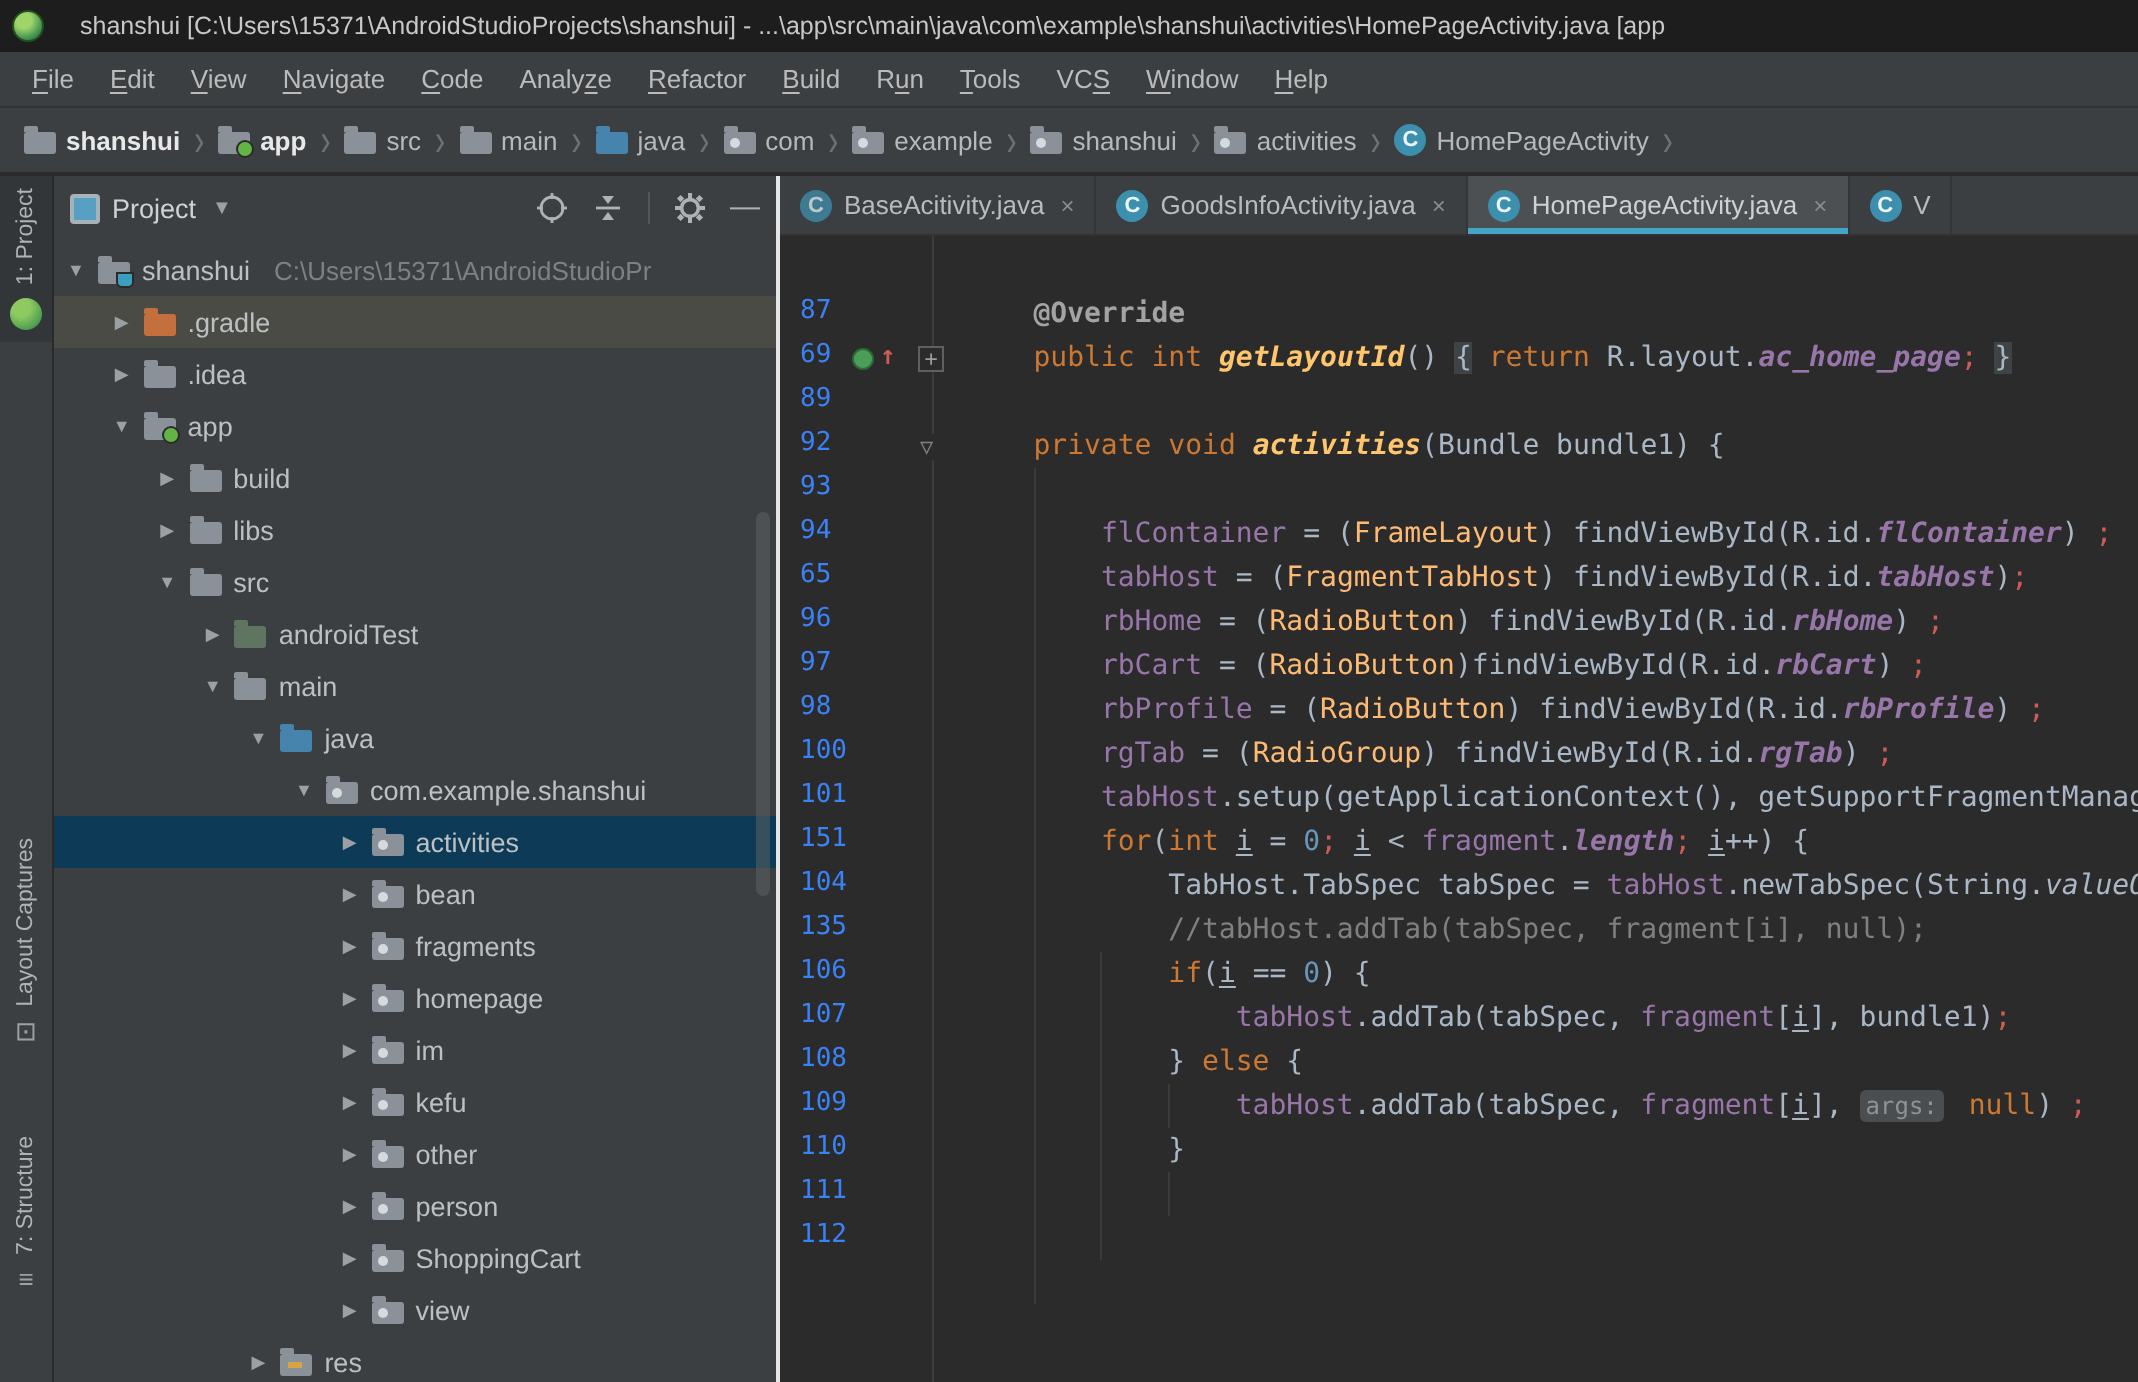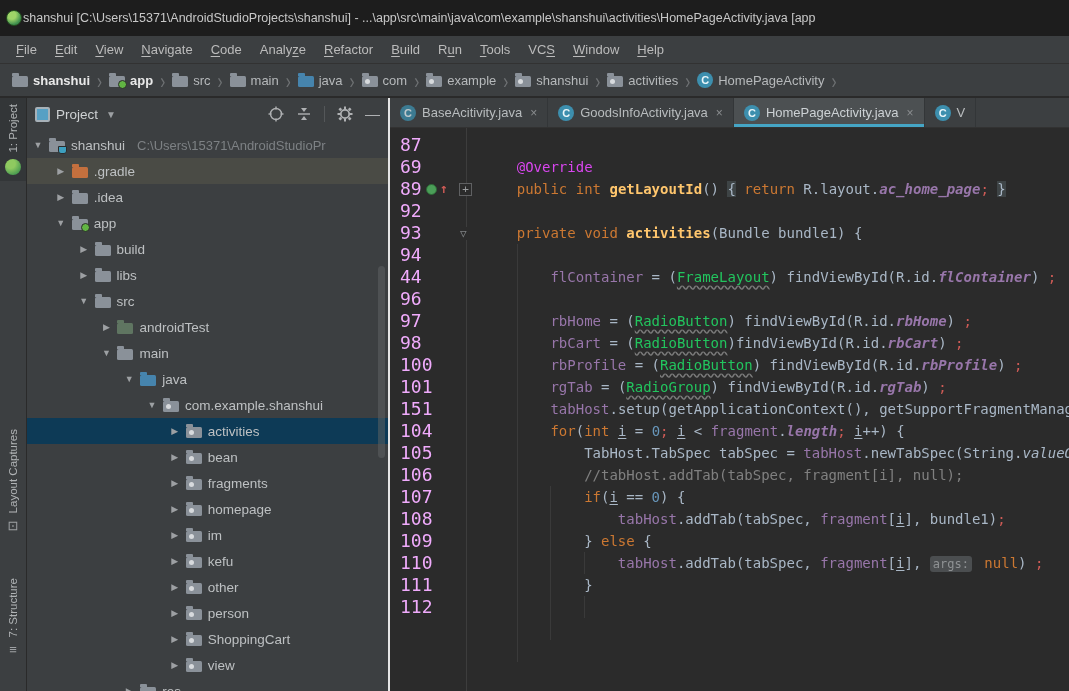--- a/index.html
+++ b/index.html
@@ -1,20 +1,20 @@
 <!DOCTYPE html>
 <html><head>
 <meta charset="utf-8">
 <style>
   * { margin:0; padding:0; box-sizing:border-box; }
   html,body { width:1069px; height:691px; overflow:hidden; background:#2b2b2b;
     font-family:"Liberation Sans", sans-serif; -webkit-font-smoothing:antialiased; }
 
   
-  .titlebar { height:36px; background:#1d1d1d; display:flex; align-items:center; padding:0 6px; gap:1px; }
+  .titlebar { height:26px; background:#1d1d1d; display:flex; align-items:center; padding:0 6px; gap:18px; }
   .as-logo { width:16px; height:16px; border-radius:50%;
     background:radial-gradient(circle at 35% 30%, #9fd468 0 30%, #3f8f4f 70%, #2f6e3c 100%);
     border:1px solid #24501f; flex:0 0 auto; }
   .title-text { color:#c8c8c8; font-size:12.5px; white-space:nowrap; overflow:hidden; }
 
   
   .menubar { height:28px; background:#3c3f41; display:flex; align-items:center; padding:4px 8px; gap:2px;
     border-bottom:1px solid #323232; }
   .menu-item { color:#bbbbbb; font-size:13px; padding:3px 8px; border-radius:2px; white-space:nowrap; }
   .menu-item u { text-underline-offset:2px; }
@@ -80,34 +80,34 @@
   .tab { display:flex; align-items:center; gap:6px; padding:0 10px; color:#b8bcbe; font-size:13px; border-right:1px solid #333638;
     position:relative; white-space:nowrap; }
   .tab.active { background:#4c5052; color:#ccd1d4; }
   .tab.active::after { content:""; position:absolute; left:0; right:0; bottom:0; height:3px; background:#45a5c5; }
   .tab-close { color:#8a8d8f; font-size:12px; margin-left:2px; }
 
   .codewrap { position:relative; flex:1; overflow:hidden; padding-top:6px;
     font-family:"DejaVu Sans Mono", monospace; font-size:14px; }
   .gutter-line { position:absolute; left:76px; top:0; bottom:0; width:1px; background:#3d3d3d; }
   .crow { position:relative; height:22px; line-height:22px; }
-  .lnum { position:absolute; left:10px; color:#f0abfc; font-size:18px; }
+  .lnum { position:absolute; left:10px; color:#3b82f6; font-size:13px;margin-top:21px; }
   .ctext { position:absolute; left:93px; white-space:pre; color:#a9b7c6; }
   .ctext span { white-space:pre; }
 
   .tk-p { color:#a9b7c6; }
   .tk-k { color:#cc7832; }
-  .tk-m { color:#ffc66d; font-weight:bold; }
-  .tk-a { color:#d946ef; }
+  .tk-m { color:#ffc66d; font-weight:bold;font-style:italic; }
+  .tk-a { color:#a3a3a3;font-weight:bold; }
   .tk-f { color:#9876aa; }
   .tk-s { color:#9876aa; font-style:italic;font-weight:bold; }
   .tk-n { color:#6897bb; }
   .tk-c { color:#808080; }
   .tk-e { color:#cf5b56; }
-  .tk-w { color:#22c55e; text-decoration:underline; text-decoration-style:wavy; text-decoration-color:#7a7a7a; text-underline-offset:3px; }
+  .tk-w { color:#fdba74; text-decoration-style:wavy; text-decoration-color:#7a7a7a; text-underline-offset:3px; }
   .tk-u { color:#a9b7c6; text-decoration:underline; text-decoration-color:#a9b7c6; text-underline-offset:2px; }
   .tk-i { color:#a9b7c6; font-style:italic; }
   .tk-b { color:#a9b7c6; background:#3e4446; }
   .tk-h { color:#8f9294; background:#4b4e50; border-radius:3px; padding:1px 3px; font-size:12px; margin-right:4px; }
 
   .ovr { position:absolute; left:36px; top:6px; width:11px; height:11px; border-radius:50%;
     background:#4b9e58; border:1px solid #2d6a37; display:inline-block; }
   .uparrow { position:absolute; left:50px; top:0; color:#cf5b56; font-weight:bold; font-size:13px; }
   .fold { position:absolute; left:69px; top:5px; z-index:2; }
   .fold.plus { width:13px; height:13px; border:1px solid #5f6062; background:#2b2b2b; color:#9b9d9f;
@@ -413,25 +413,26 @@
           <div class="crow">
             <span class="lnum">93</span>
             <span class="fold down">▽</span>
             <span class="ctext"><span class="tk-p">    </span><span class="tk-k">private</span><span class="tk-p"> </span><span class="tk-k">void</span><span class="tk-p"> </span><span class="tk-m">activities</span><span class="tk-p">(Bundle bundle1) {</span></span>
           </div>
           <div class="crow">
             <span class="lnum">94</span>
             <span class="ctext"></span>
           </div>
           <div class="crow">
-            <span class="lnum">44</span>
+            <span class="lnum">65</span>
             <span class="ctext"><span class="tk-p">        </span><span class="tk-f">flContainer</span><span class="tk-p"> = (</span><span class="tk-w">FrameLayout</span><span class="tk-p">) findViewById(R.id.</span><span class="tk-s">flContainer</span><span class="tk-p">)</span><span class="tk-e"> ;</span></span>
           </div>
           <div class="crow">
             <span class="lnum">96</span>
+            <span class="ctext"><span class="tk-p">        </span><span class="tk-f">tabHost</span><span class="tk-p"> = (</span><span class="tk-w">FragmentTabHost</span><span class="tk-p">) findViewById(R.id.</span><span class="tk-s">tabHost</span><span class="tk-p">)</span><span class="tk-e">;</span></span>
           </div>
           <div class="crow">
             <span class="lnum">97</span>
             <span class="ctext"><span class="tk-p">        </span><span class="tk-f">rbHome</span><span class="tk-p"> = (</span><span class="tk-w">RadioButton</span><span class="tk-p">) findViewById(R.id.</span><span class="tk-s">rbHome</span><span class="tk-p">)</span><span class="tk-e"> ;</span></span>
           </div>
           <div class="crow">
             <span class="lnum">98</span>
             <span class="ctext"><span class="tk-p">        </span><span class="tk-f">rbCart</span><span class="tk-p"> = (</span><span class="tk-w">RadioButton</span><span class="tk-p">)findViewById(R.id.</span><span class="tk-s">rbCart</span><span class="tk-p">)</span><span class="tk-e"> ;</span></span>
           </div>
           <div class="crow">
@@ -444,21 +445,21 @@
           </div>
           <div class="crow">
             <span class="lnum">151</span>
             <span class="ctext"><span class="tk-p">        </span><span class="tk-f">tabHost</span><span class="tk-p">.setup(getApplicationContext(), getSupportFragmentManager(), R</span></span>
           </div>
           <div class="crow">
             <span class="lnum">104</span>
             <span class="ctext"><span class="tk-p">        </span><span class="tk-k">for</span><span class="tk-p">(</span><span class="tk-k">int</span><span class="tk-p"> </span><span class="tk-u">i</span><span class="tk-p"> = </span><span class="tk-n">0</span><span class="tk-e">;</span><span class="tk-p"> </span><span class="tk-u">i</span><span class="tk-p"> &lt; </span><span class="tk-f">fragment</span><span class="tk-p">.</span><span class="tk-s">length</span><span class="tk-e">;</span><span class="tk-p"> </span><span class="tk-u">i</span><span class="tk-p">++) {</span></span>
           </div>
           <div class="crow">
-            <span class="lnum">105</span>
+            <span class="lnum">135</span>
             <span class="ctext"><span class="tk-p">            TabHost.TabSpec tabSpec = </span><span class="tk-f">tabHost</span><span class="tk-p">.newTabSpec(String.</span><span class="tk-i">valueOf</span></span>
           </div>
           <div class="crow">
             <span class="lnum">106</span>
             <span class="ctext"><span class="tk-c">            //tabHost.addTab(tabSpec, fragment[i], null);</span></span>
           </div>
           <div class="crow">
             <span class="lnum">107</span>
             <span class="ctext"><span class="tk-p">            </span><span class="tk-k">if</span><span class="tk-p">(</span><span class="tk-u">i</span><span class="tk-p"> == </span><span class="tk-n">0</span><span class="tk-p">) {</span></span>
           </div>

